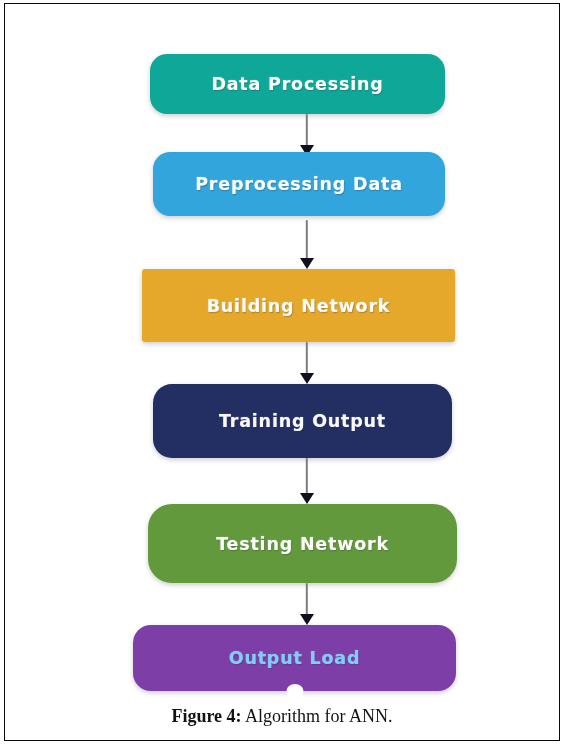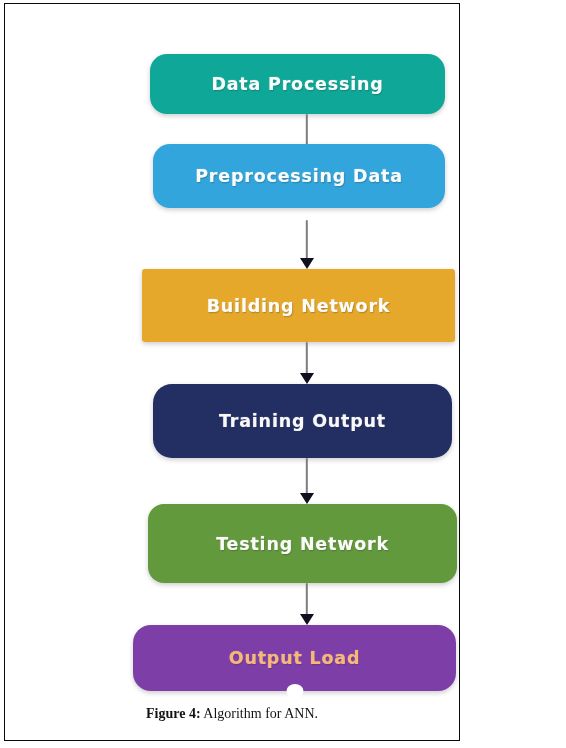--- a/index.html
+++ b/index.html
@@ -11,21 +11,21 @@
     width: 566px;
     height: 748px;
     font-family: "Liberation Sans", sans-serif;
     overflow: hidden;
   }
 
   #figure-frame {
     position: absolute;
     left: 4px;
     top: 3px;
-    width: 456px;
+    width: 556px;
     height: 738px;
     border: 1.6px solid #0a0a0a;
     box-sizing: border-box;
     background: #ffffff;
   }
 
   #flow-canvas {
     position: absolute;
     left: 0;
     top: 0;
@@ -52,24 +52,24 @@
     text-align: center;
     text-shadow:
        0 0 1.1px rgba(255,255,255,0.55),
        0.6px 0.6px 1.4px rgba(0,0,0,0.30);
     white-space: nowrap;
     opacity: 0.97;
   }
 
   
   #node-0 { left: 145px; top: 50px;  width: 295px; height: 60px; border-radius: 17px; }
-  #node-1 { left: 148px; top: 140px; width: 292px; height: 64px; border-radius: 17px; justify-content: center; }
+  #node-1 { left: 148px; top: 148px; width: 292px; height: 64px; border-radius: 17px; justify-content: center; }
   #node-2 { left: 137px; top: 265px; width: 313px; height: 73px; border-radius: 3px; }
   #node-3 { left: 148px; top: 380px; width: 299px; height: 74px; border-radius: 19px; }
-  #node-4 { left: 143px; top: 500px; width: 309px; height: 79px; border-radius: 16px; }
+  #node-4 { left: 143px; top: 500px; width: 309px; height: 79px; border-radius: 24px; }
   #node-5 { left: 128px; top: 621px; width: 323px; height: 66px; border-radius: 18px; }
 
   
   .node-notch {
     position: absolute;
     left: 50%;
     bottom: -7px;
     transform: translateX(-50%);
     width: 17px;
     height: 14px;
@@ -115,21 +115,21 @@
   #arrow-4 { left: 294px; top: 579px; height: 42px; }
   #arrow-4 .arrow-shaft { height: 33px; }
 
   #figure-caption {
     position: absolute;
     left: 0;
     right: 0;
     top: 702px;
     text-align: center;
     font-family: "Liberation Serif", "DejaVu Serif", serif;
-    font-size: 14px;
+    font-size: 18px;
     color: #131313;
   }
   #figure-caption .caption-label {
     font-weight: bold;
   }
   #figure-caption .caption-text {
     font-weight: normal;
   }
 </style>
 </head>
@@ -178,21 +178,21 @@
     <div class="flow-node" id="node-4" style="background: rgb(99, 153, 61);">
       <span class="node-label" style="color: rgb(255, 255, 255);">Testing Network</span>
     </div>
 
     <div class="flow-arrow" id="arrow-4">
       <div class="arrow-shaft" style="background: rgb(125, 125, 125);"></div>
       <div class="arrow-head" style="border-top-color: rgb(16, 16, 30);"></div>
     </div>
 
     <div class="flow-node" id="node-5" style="background: rgb(125, 62, 168);">
-      <span class="node-label" style="color: #fdba74;">Output Load</span>
+      <span class="node-label" style="color: #7dd3fc;">Output Load</span>
       <div class="node-notch"></div>
     </div>
 
   </div>
 
   <div id="figure-caption">
     <span class="caption-label">Figure 4:</span>
     <span class="caption-text">Algorithm for ANN.</span>
   </div>
 

